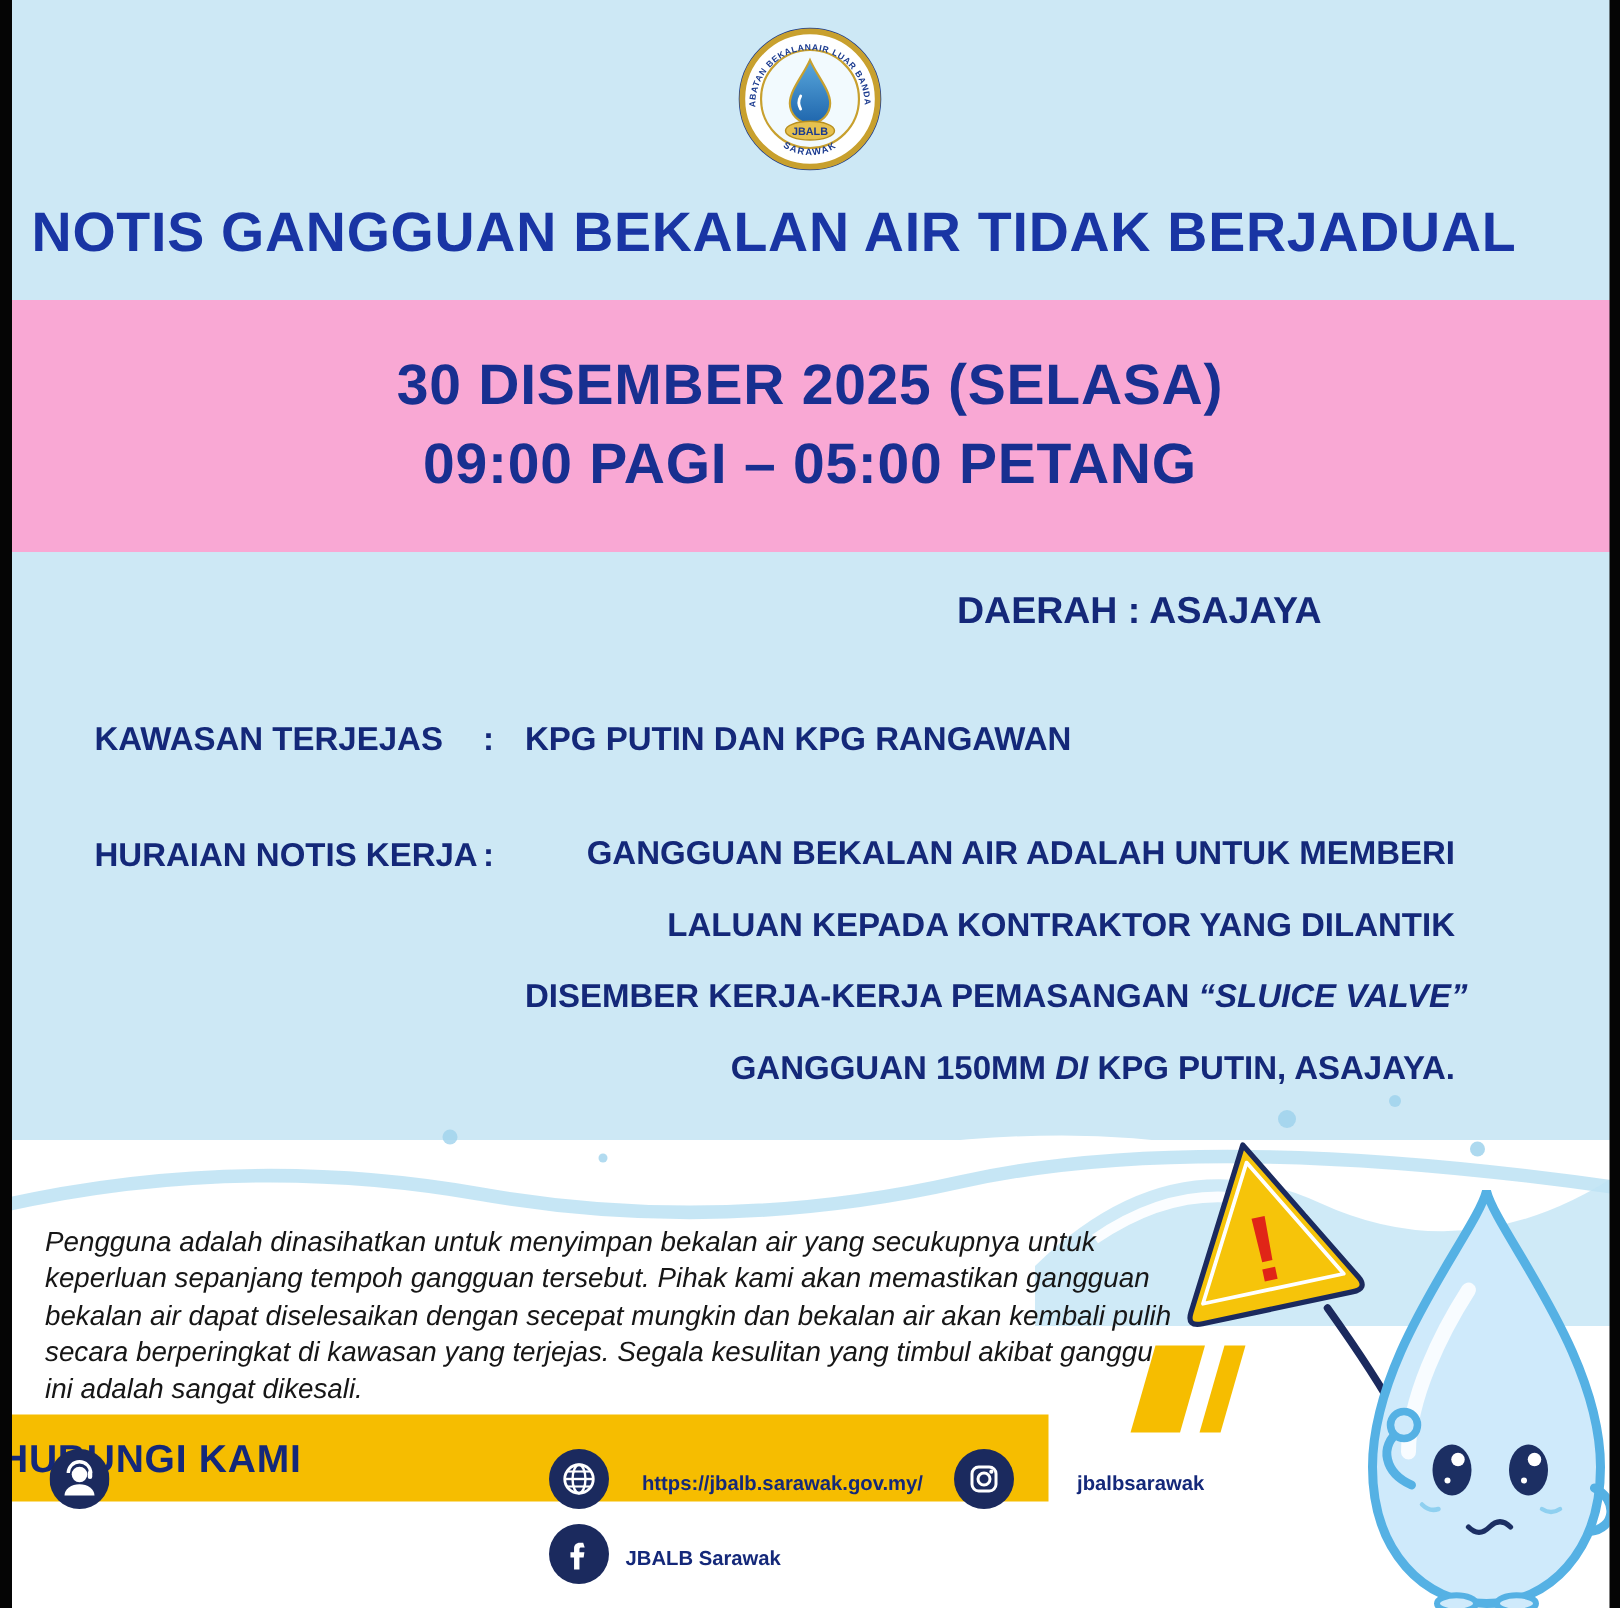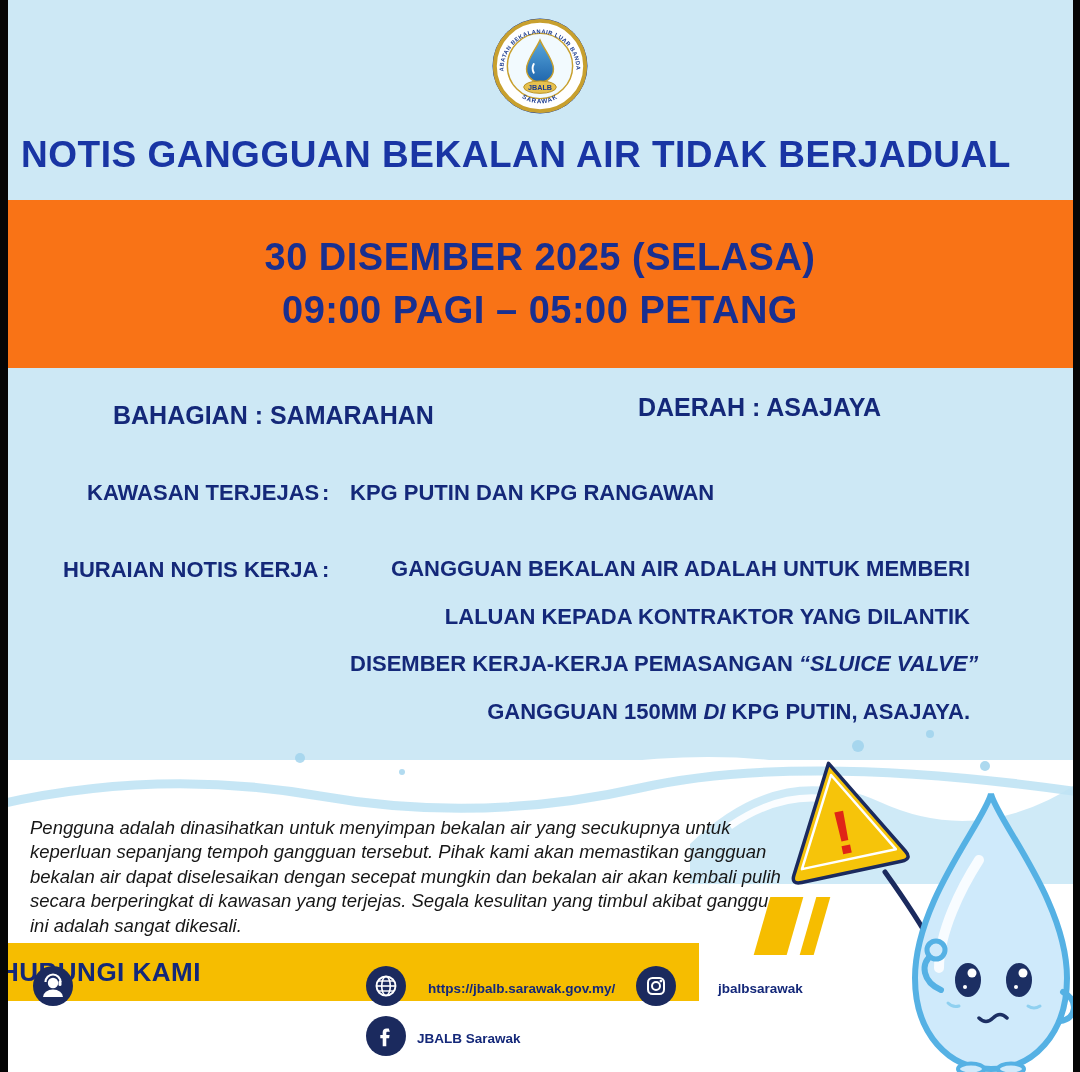--- a/index.html
+++ b/index.html
@@ -17,31 +17,31 @@
 
   .logo-wrap { position:absolute; left:492px; top:18px; width:96px; height:96px; z-index:3; }
 
   .title {
     position:absolute; left:0; top:134px; width:1032px; text-align:center;
     font-size:37px; font-weight:bold; color:#1935a4; letter-spacing:0.5px; z-index:3;
   }
 
   .orange-band {
     position:absolute; left:0; top:200px; width:1080px; height:168px;
-    background:#f97316; display:flex; flex-direction:column;
+    background:#f9a8d4; display:flex; flex-direction:column;
     align-items:center; justify-content:center; gap:10px; z-index:3;
   }
   .orange-band .line { font-size:38px; font-weight:bold; color:#182f90; letter-spacing:0.5px; }
 
   .region { position:absolute; font-size:25px; font-weight:bold; color:#142879; z-index:3; }
   .bahagian { left:113px; top:401px; }
   .daerah  { left:638px; top:393px; }
 
   .kv { position:absolute; font-size:22px; font-weight:bold; color:#142879; z-index:3; }
-  .kawasan-label { left:63px;  top:480px;margin-left:24px; }
+  .kawasan-label { left:63px;  top:480px; }
   .kawasan-colon { left:322px; top:480px; }
   .kawasan-value { left:350px; top:480px; }
   .huraian-label { left:63px;  top:557px; }
   .huraian-colon { left:322px; top:557px; }
   .huraian-lines { position:absolute; left:350px; top:545px; width:620px; z-index:3;text-align:right; }
   .huraian-lines .hl { font-size:22px; font-weight:bold; color:#142879; line-height:47.5px; white-space:nowrap; }
   .it { font-style:italic; }
 
   .advisory {
     position:absolute; left:30px; top:797px; width:778px;
@@ -120,21 +120,20 @@
     </svg>
   </div>
 
   <div class="title">NOTIS GANGGUAN BEKALAN AIR TIDAK BERJADUAL</div>
 
   <div class="orange-band">
     <div class="line">30 DISEMBER 2025 (SELASA)</div>
     <div class="line">09:00 PAGI – 05:00 PETANG</div>
   </div>
 
-  <div class="region bahagian">BAHAGIAN : SAMARAHAN</div>
   <div class="region daerah">DAERAH : ASAJAYA</div>
 
   <div class="kv kawasan-label">KAWASAN TERJEJAS</div>
   <div class="kv kawasan-colon">:</div>
   <div class="kv kawasan-value">KPG PUTIN DAN KPG RANGAWAN</div>
 
   <div class="kv huraian-label">HURAIAN NOTIS KERJA</div>
   <div class="kv huraian-colon">:</div>
   <div class="huraian-lines">
     <div class="hl">GANGGUAN BEKALAN AIR ADALAH UNTUK MEMBERI</div>

